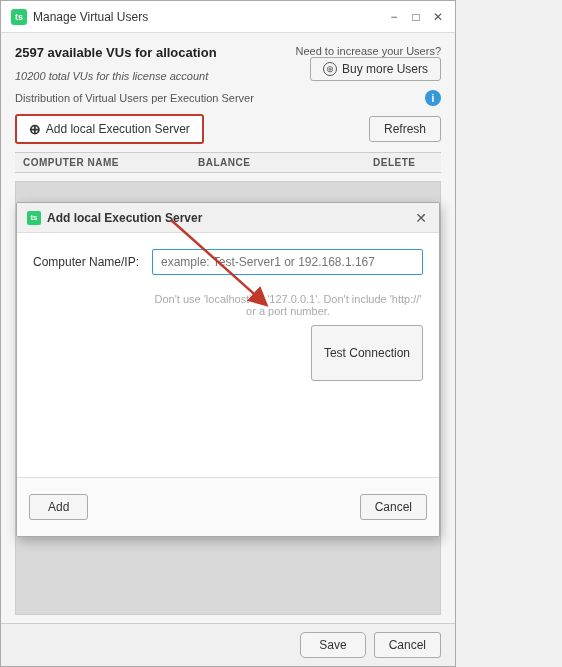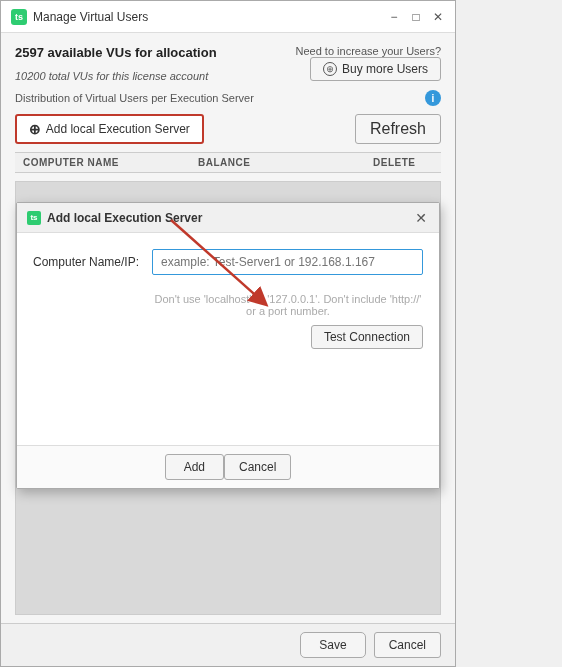--- a/index.html
+++ b/index.html
@@ -156,21 +156,21 @@
       align-items: center;
       gap: 5px;
       color: #333;
     }
     .refresh-btn {
       background: #f5f5f5;
       border: 1px solid #aaa;
       border-radius: 3px;
       padding: 5px 14px;
       cursor: pointer;
-      font-size: 16px;
+      font-size: 12px;
       color: #333;
     }
     .table-header {
       display: grid;
       grid-template-columns: 1fr 1fr 60px;
       border-top: 1px solid #ccc;
       border-bottom: 1px solid #ccc;
       background: #f0f0f0;
       padding: 4px 8px;
     }
@@ -281,33 +281,33 @@
     }
     .test-conn-row {
       display: flex;
       justify-content: flex-end;
       margin-top: 4px;
     }
     .test-conn-btn {
       background: #f5f5f5;
       border: 1px solid #aaa;
       border-radius: 3px;
-      padding: 4px 12px;
+      padding: 20px 12px;
       cursor: pointer;
       font-size: 12px;
       color: #333;
     }
     .modal-spacer {
       height: 80px;
     }
     .modal-footer {
       border-top: 1px solid #ddd;
-      padding: 8px 12px;
-      display: flex;
-      justify-content: center;
+      padding: 16px 12px;
+      display: flex;
+      justify-content: space-between;
       gap: 0;
       background: #fafafa;
     }
     .modal-add-btn {
       background: #f5f5f5;
       border: 1px solid #aaa;
       border-radius: 3px;
       padding: 5px 18px;
       cursor: pointer;
       font-size: 12px;

